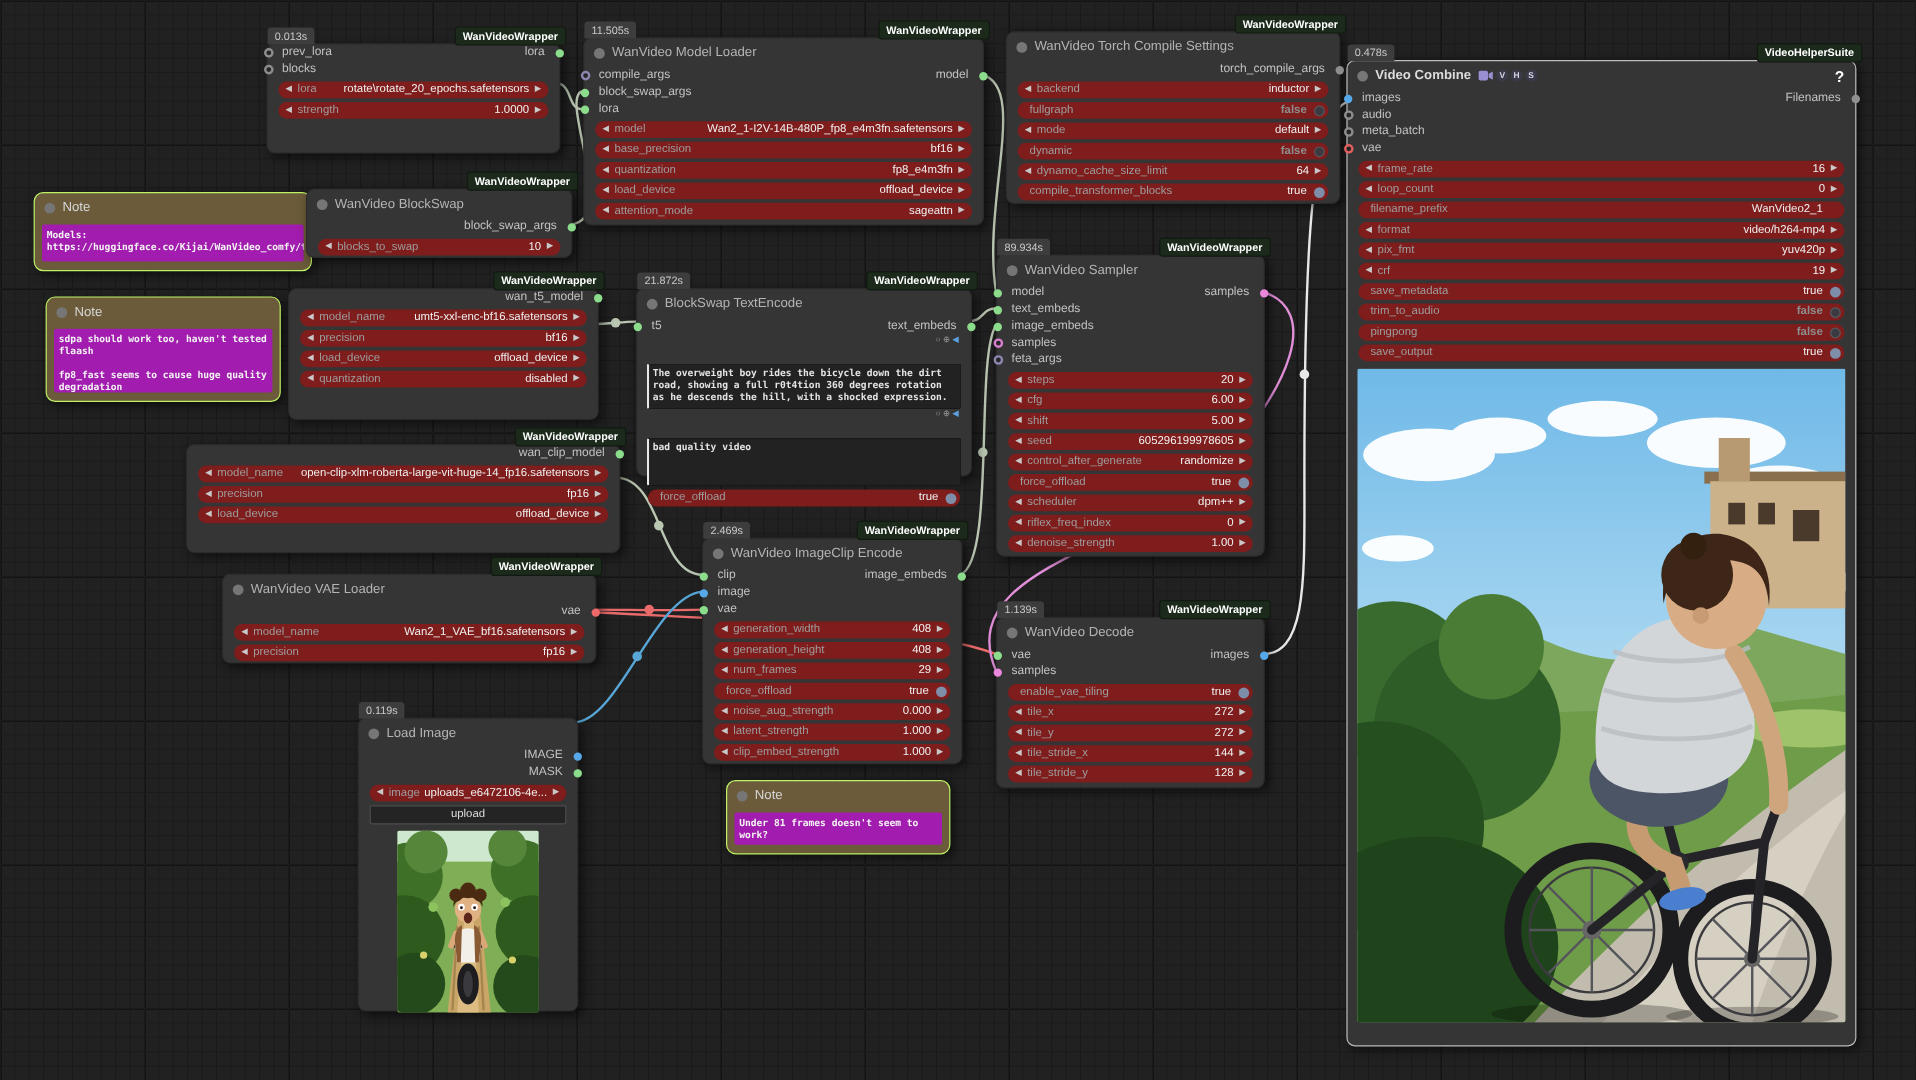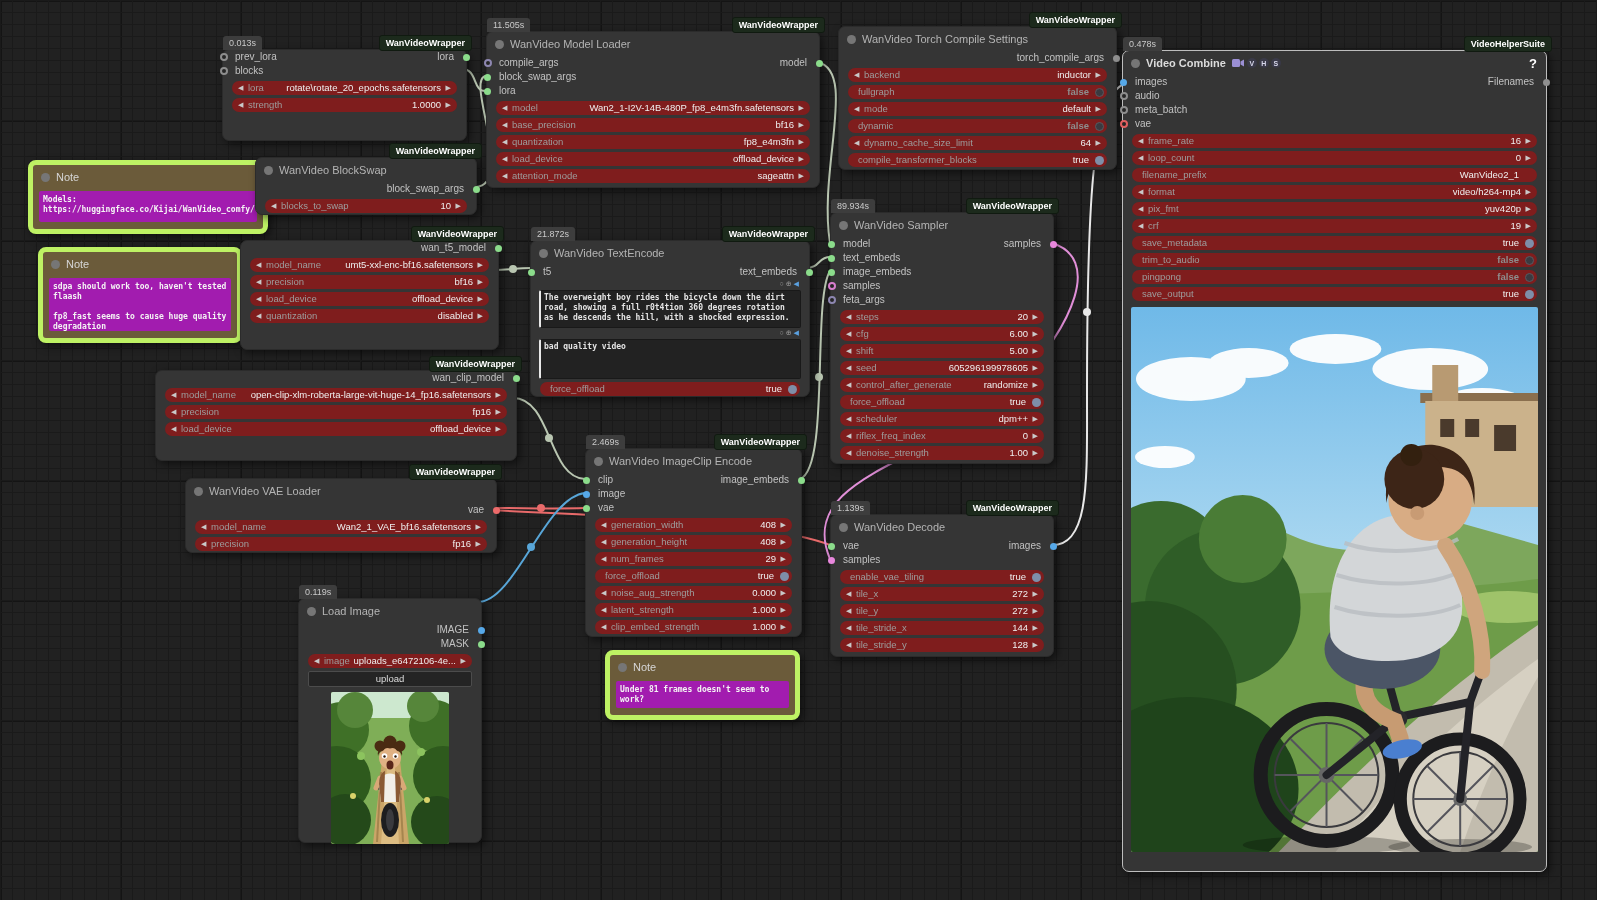--- a/index.html
+++ b/index.html
@@ -44,26 +44,26 @@
   .widget.plain .wv{right:18px}
   .widget.off .wv{color:#8e8e8e;font-weight:700}
   .arr{position:absolute;top:0;color:#c9c9c9;font-size:7px}
   .arr.al{left:6px}.arr.ar{right:6px}
   .arr.al::before{content:"\25C0"}.arr.ar::before{content:"\25B6"}
   .tgl{position:absolute;right:3px;top:2.5px;width:9px;height:9px;border-radius:50%}
   .tgl.on{background:#7e8ea8}
   .tgl.offc{background:#3a3a40;border:1px solid #59595f;width:7px;height:7px;top:3px}
   .wbtn{margin:3px 9px 0;height:14px;line-height:14px;text-align:center;background:#242424;
     border:1px solid #4c4c4c;border-radius:2px;font-size:9.5px;color:#ddd}
-  .ta{margin:2px 8px 0;background:#222;border:1px solid #191919;border-left:2px solid #e8e8e8;
+  .ta{margin:15px 8px 0;background:#222;border:1px solid #191919;border-left:2px solid #e8e8e8;
     border-radius:2px;color:#e4e4e4;font:700 8px "DejaVu Sans Mono",monospace;line-height:10px;
     padding:2px 3px;white-space:pre-wrap;overflow:hidden}
   .taicons{height:9px;text-align:right;padding-right:10px;font-size:7px;color:#9a9a9a;line-height:9px}
   .taicons .bluei{color:#5aa0e0}
-  .note{position:absolute;z-index:2;background:#6b5b3a;border:5px solid #bef264;border-radius:8px;
+  .note{position:absolute;z-index:2;background:#6b5b3a;border:1px solid #bef264;border-radius:8px;
     box-shadow:3px 3px 9px rgba(0,0,0,.55);color:#cfcfcf}
   .note .ntitle{color:#d6d6d6}
   .nbody{position:absolute;left:6px;right:6px;top:26px;bottom:7px;background:#a21caf;
     border-radius:2px;padding:4px 4px;font:700 8px "DejaVu Sans Mono",monospace;line-height:10px;
     color:#f4f4f4;white-space:pre-wrap;overflow:hidden}
   .preview{overflow:hidden;border-radius:2px}
   .vhs-ic{display:inline-flex;gap:2px;align-items:center}
   .vhs-c{width:10px;height:10px;border-radius:50%;background:#3a3a48;color:#d8d8ec;
     font-size:7px;font-weight:700;display:flex;align-items:center;justify-content:center}
   .help{position:absolute;right:9px;top:5px;color:#fff;font-weight:700;font-size:13px}
@@ -91,21 +91,21 @@
   <g stroke="none">
     <circle cx="513" cy="269" r="4" fill="#b9c6b1"></circle>
     <circle cx="549" cy="438" r="4" fill="#b9c6b1"></circle>
     <circle cx="541" cy="508" r="4" fill="#e86a6a"></circle>
     <circle cx="531" cy="547" r="4" fill="#58a6d8"></circle>
     <circle cx="819" cy="377" r="4" fill="#b9c6b1"></circle>
     <circle cx="1087" cy="312" r="4" fill="#e8e8e8"></circle>
   </g>
 </svg>
 
-<div class="node" style="left:222px;top:49px;width:243px;height:90px">
+<div class="node" style="left:222px;top:36px;width:243px;height:90px">
   <div class="tbadge">0.013s</div>
   <div class="wbadge">WanVideoWrapper</div>
   <div class="prow">
       <i class="pd l ring"></i>
     <span class="inlab">prev_lora</span>
     <span class="outlab">lora</span>
     <i class="pd r green"></i>
     </div>
   <div class="prow">
       <i class="pd l ring"></i>
@@ -291,21 +291,21 @@
     <span class="wv">disabled</span>
     <span class="arr ar"></span>
     </div>
 </div>
 
 <div class="node" style="left:530px;top:240px;width:278px;height:155px">
   <div class="tbadge">21.872s</div>
   <div class="wbadge">WanVideoWrapper</div>
   <div class="ntitle">
     <span class="tdot"></span>
-    <span>WanVideo TextEncode</span>
+    <span>BlockSwap TextEncode</span>
     </div>
   <div class="prow">
       <i class="pd l green"></i>
     <span class="inlab">t5</span>
     <span class="outlab">text_embeds</span>
     <i class="pd r green"></i>
     </div>
   <div class="taicons">
     <span>○</span>
     <span>⊕</span>

